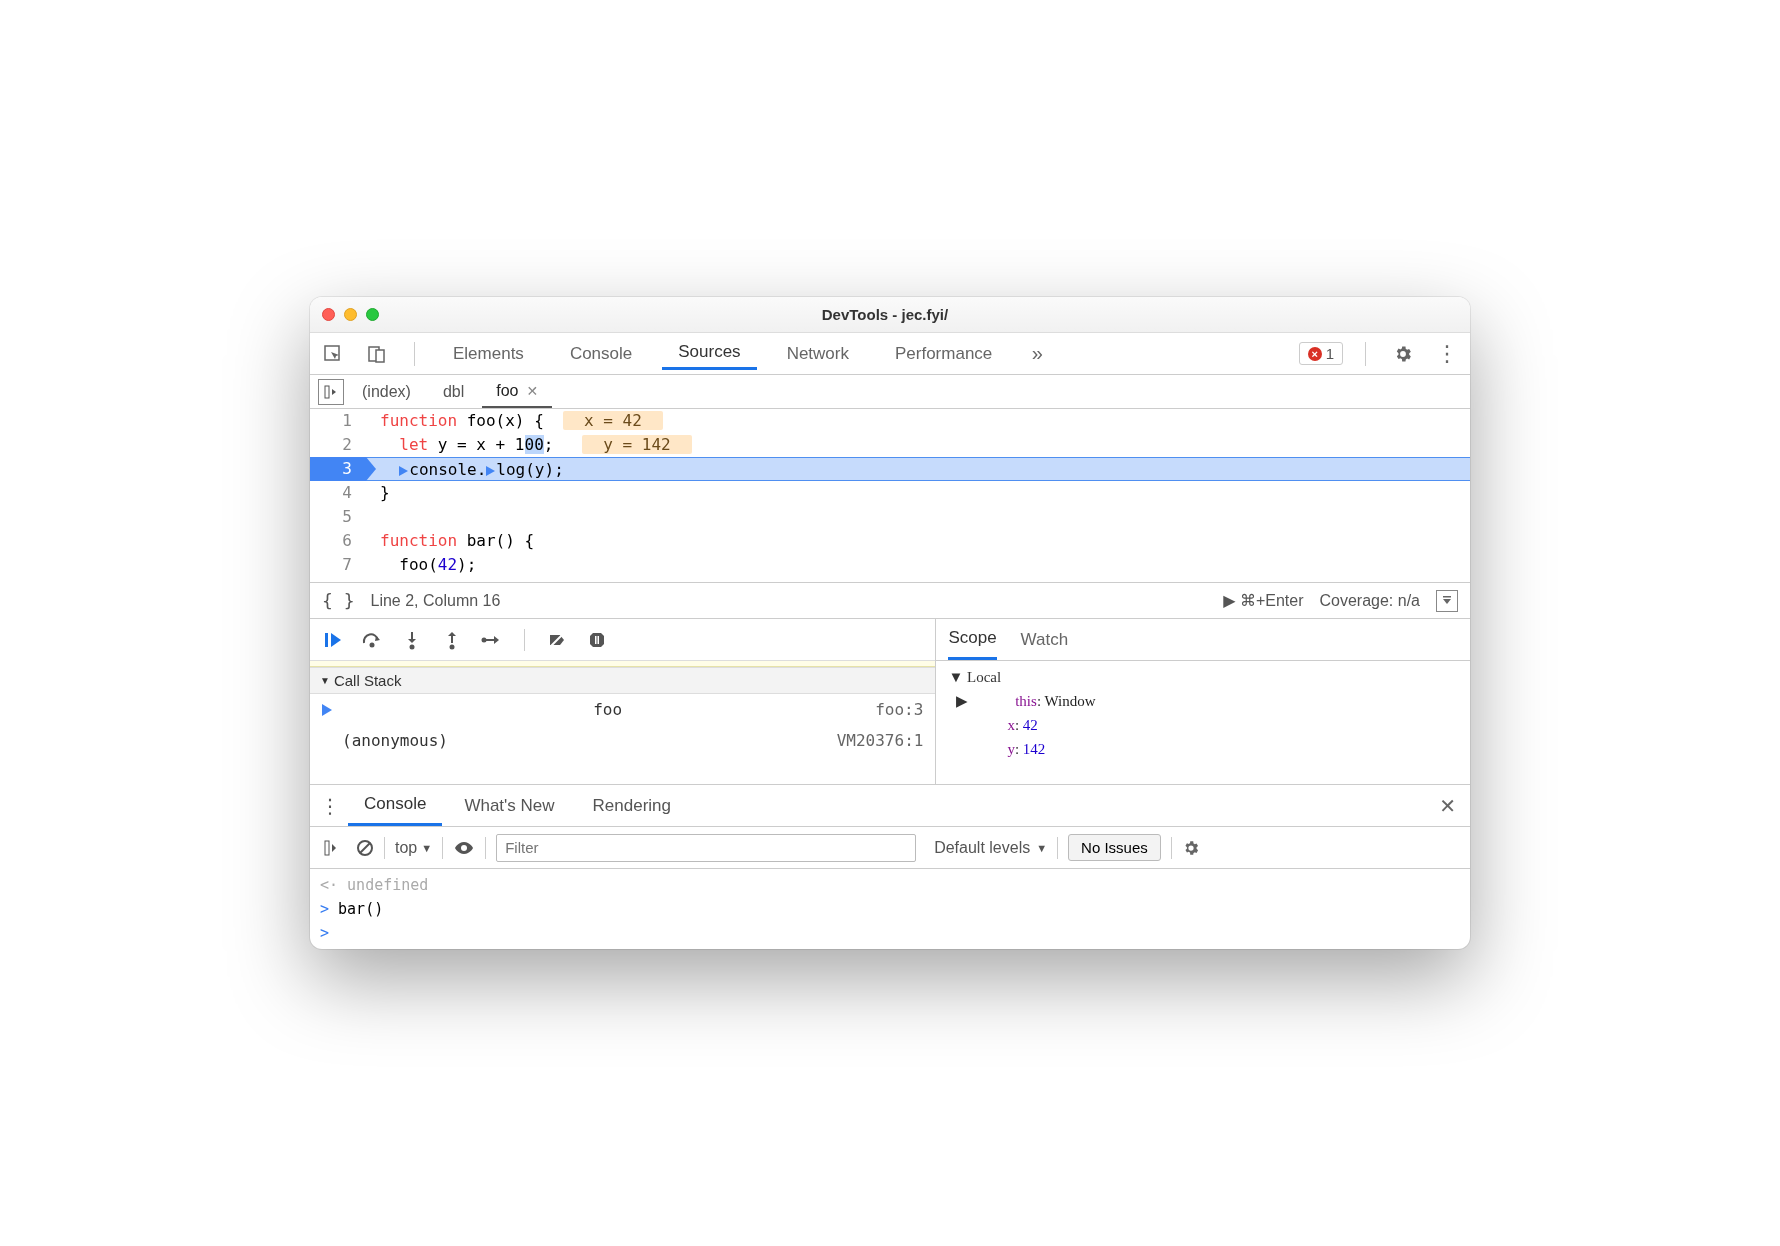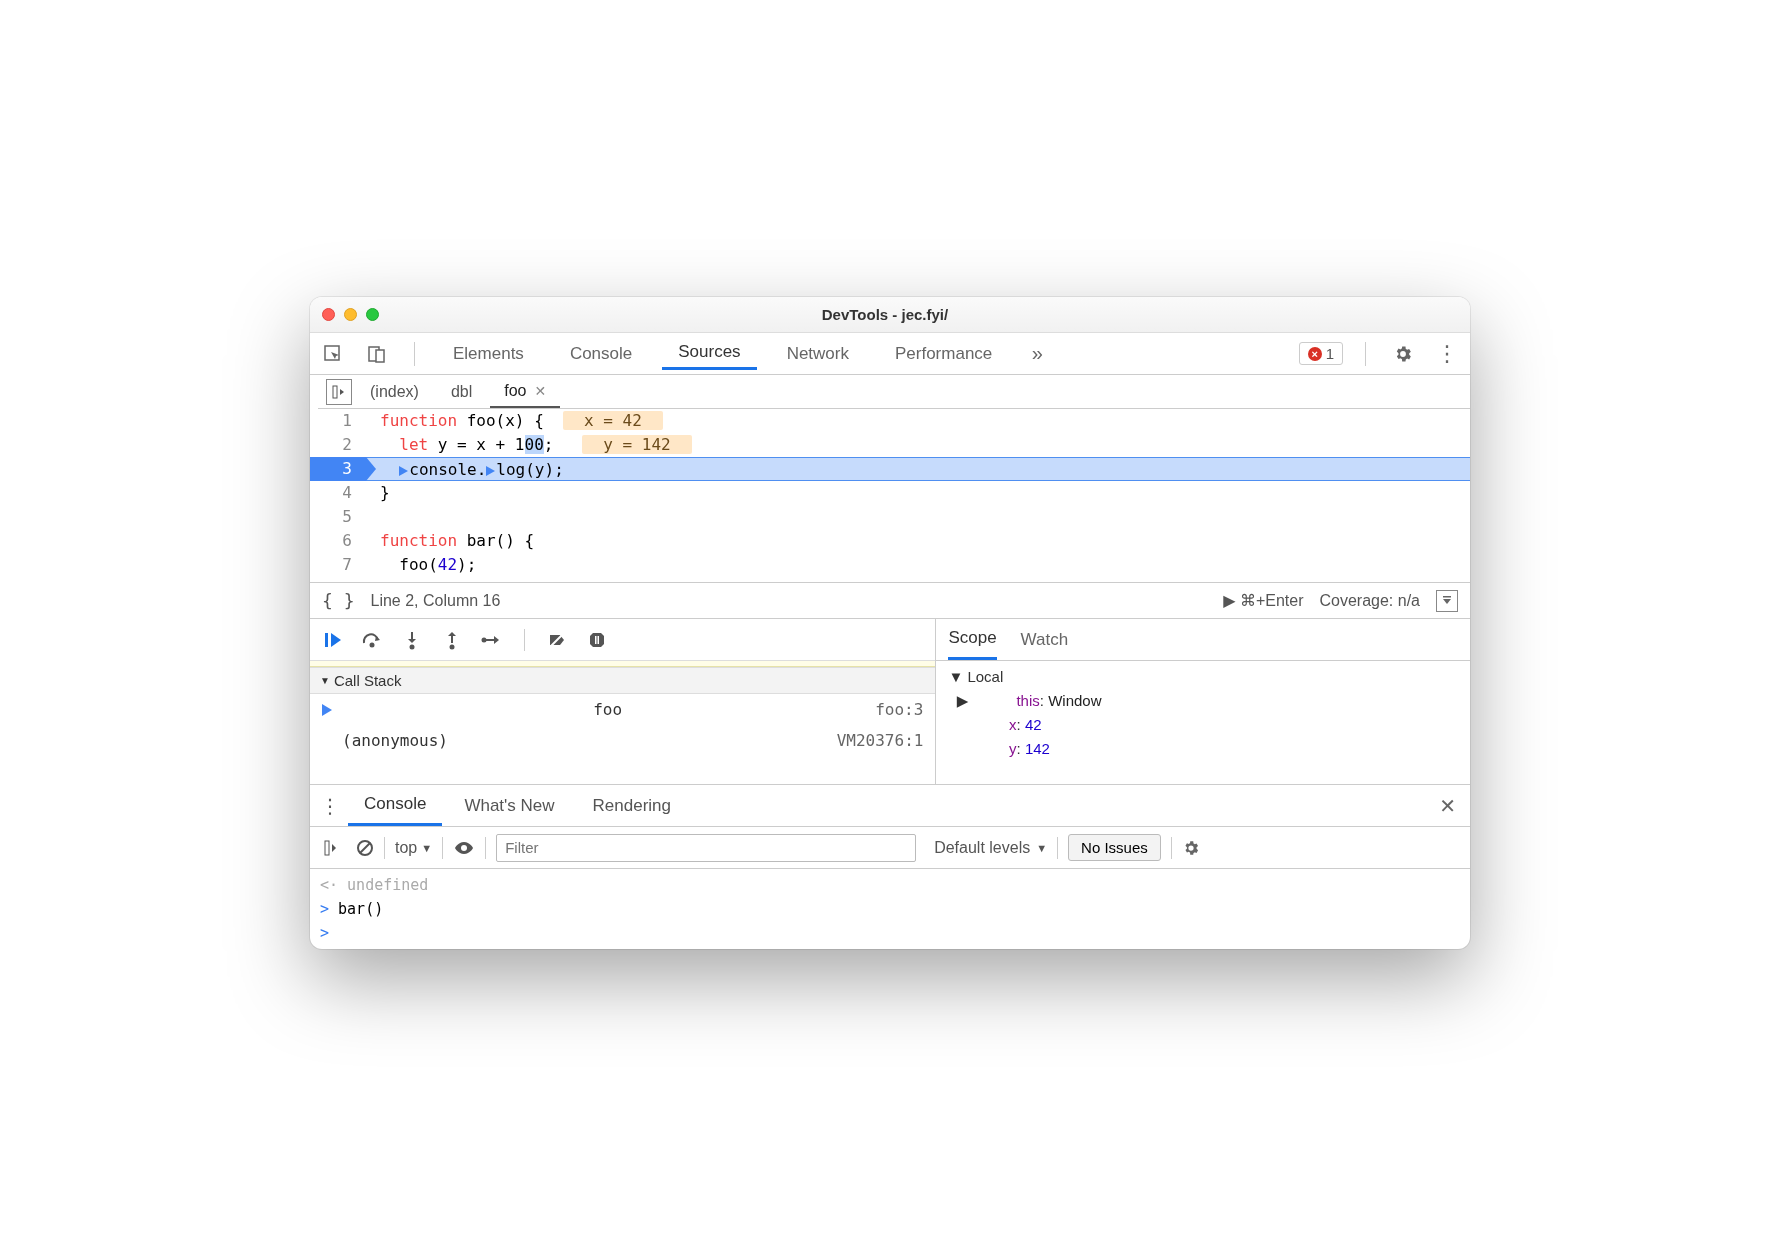--- a/index.html
+++ b/index.html
@@ -59,21 +59,20 @@
   
   
   .filetabs {
     height: 34px;
     border-bottom:1px solid #ccc;
     display:flex; align-items:center;
     padding:0 8px;
     gap:4px;
     font-size:16px;
     color:#555;
-    margin-left:8px;
   }
   .filetab { padding:0 14px; height:100%; display:flex; align-items:center; gap:8px;}
   .filetab.active { border-bottom:2px solid #555; color:#222;}
   .filetab .x { color:#888; font-size:14px;}
   .show-nav { width:26px;height:26px;border:1px solid #888;display:flex;align-items:center;justify-content:center;}
   
   
   .code {
     font-family: Menlo, Consolas, monospace;
     font-size: 16px;
@@ -142,21 +141,21 @@
   .stack-row.indent { padding-left:32px;}
   
   .scope-tabs {
     height:42px; border-bottom:1px solid #ccc;
     display:flex; align-items:stretch; padding:0 12px; gap:24px;
     font-size:17px; color:#666;
   }
   .scope-tab { display:flex; align-items:center; }
   .scope-tab.active { color:#333; border-bottom:3px solid #1a73e8;}
   
-  .scope-body { padding:4px 12px; font-family:Liberation Sans, sans-serif; font-size:15px; color:#333; line-height:24px;}
+  .scope-body { padding:4px 12px; font-family:Liberation Serif, serif; font-size:15px; color:#333; line-height:24px;}
   .scope-body .row { white-space:pre;}
   .scope-body .k { color:#881391;margin-left:44px;}
   .scope-body .v { color:#1c00cf;}
   .scope-body .t { color:#222;}
   
   
   .drawer-tabs {
     height:42px; border-bottom:1px solid #ccc;
     display:flex; align-items:center; padding:0 8px; gap:6px;
     font-size:17px; color:#555;

